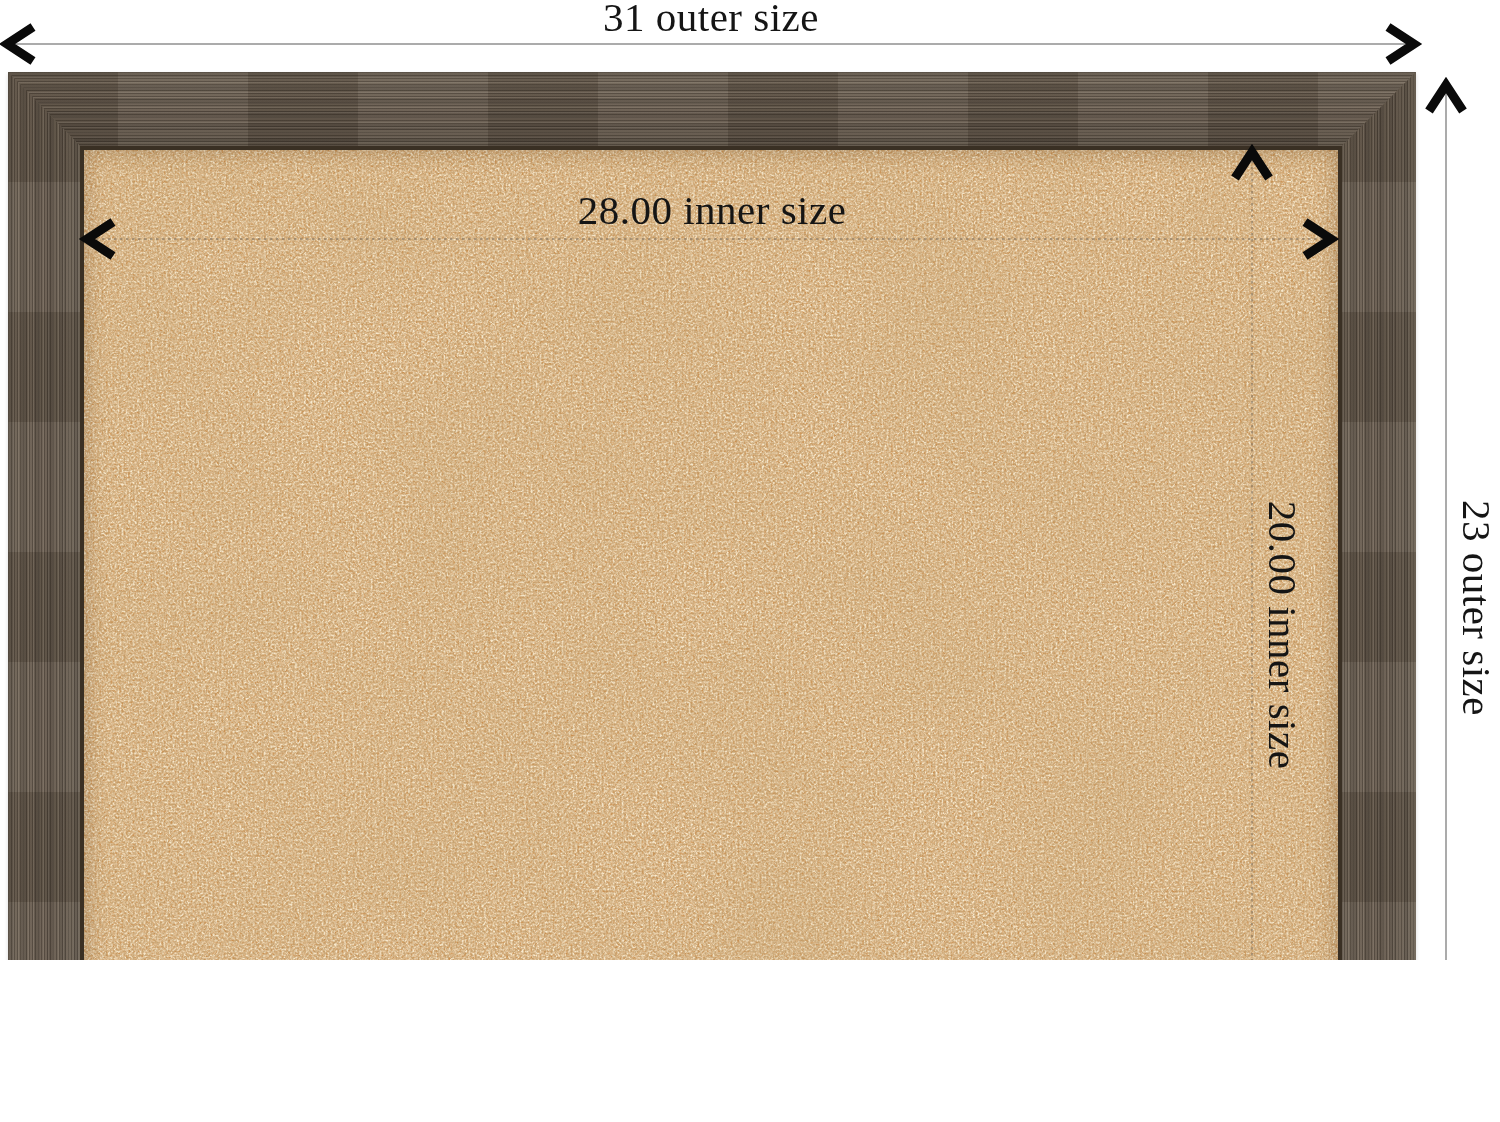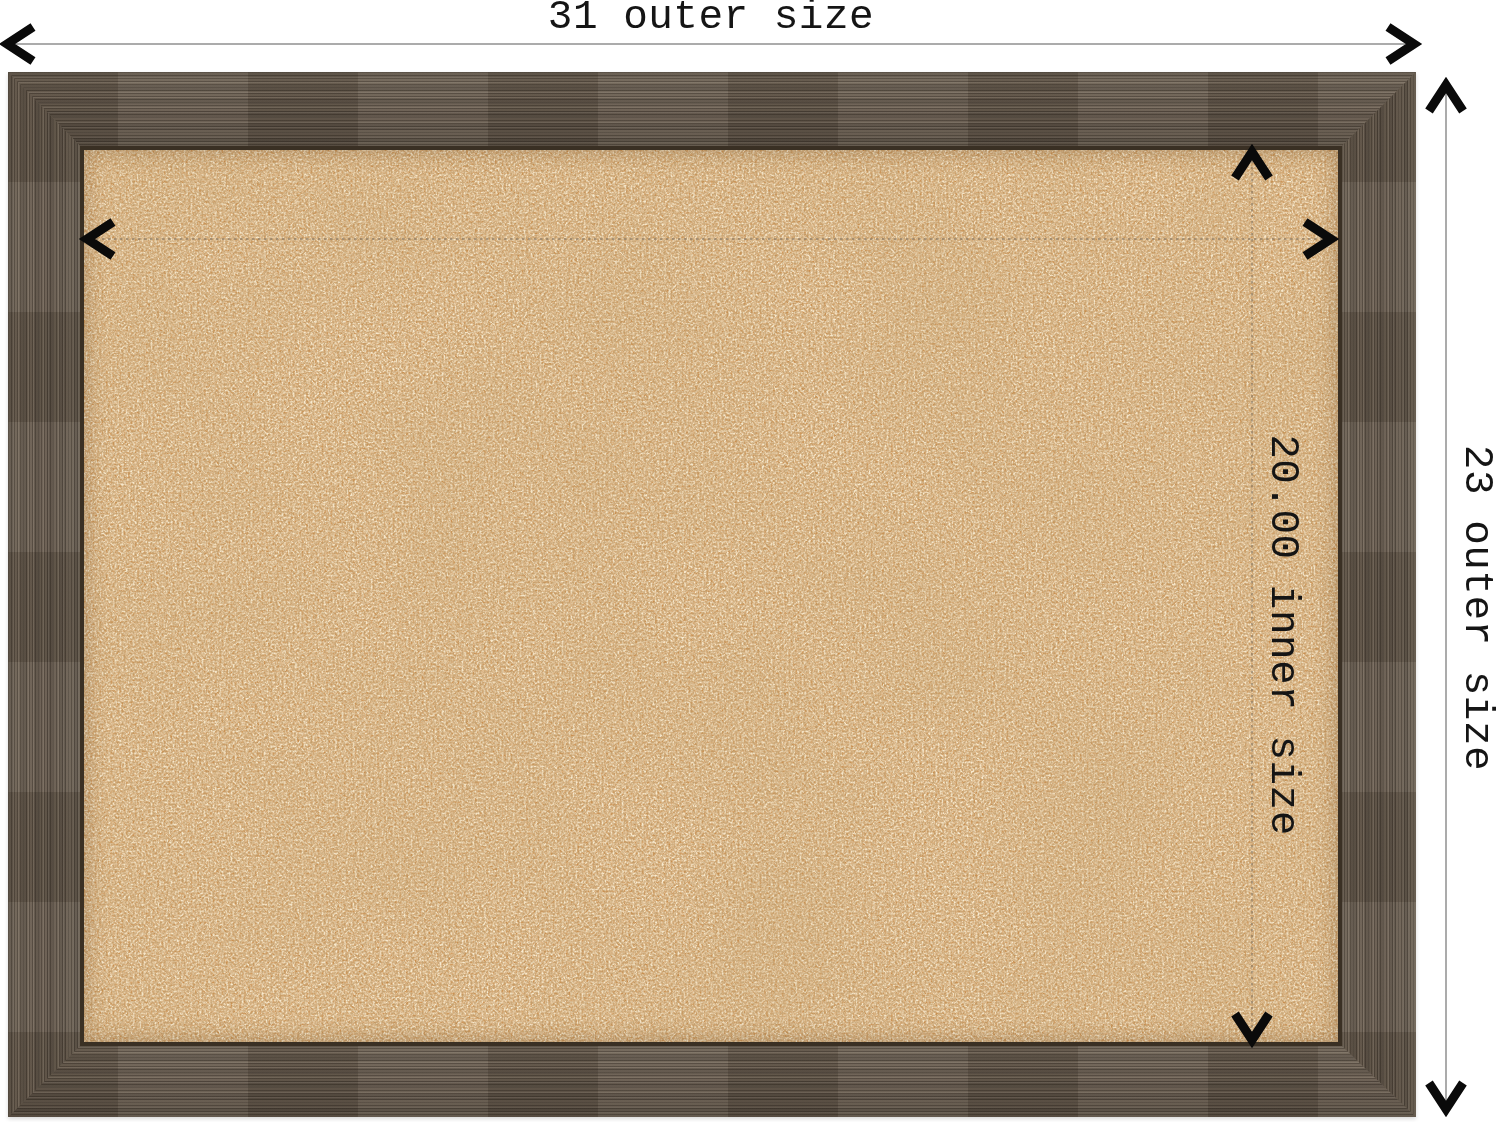--- a/index.html
+++ b/index.html
@@ -1,21 +1,21 @@
 <!DOCTYPE html>
 <html><head>
 <meta charset="utf-8">
 <style>
   html,body{margin:0;padding:0;background:#ffffff;}
   .stage{
     position:relative;
-    width:1500px;height:1122px;
+    width:1500px;height:960px;
     background:#ffffff;
     overflow:hidden;
-    font-family:Liberation Mono, monospace;
+    font-family:Liberation Serif, serif;
     color:#151515;
   }
   
   .frame{
     position:absolute;left:8px;top:72px;width:1408px;height:1045px;
     box-shadow:0 2px 4px rgba(0,0,0,0.15);
     background:#665a4d;
   }
   .frame-piece{position:absolute;}
   .grain-h{
@@ -125,16 +125,17 @@
     </g>
 
     <g>
       <line x1="1252" y1="155" x2="1252" y2="1037" stroke="#8b7a64" stroke-width="1.4" stroke-dasharray="2.5 3.5" opacity="0.85"></line>
       <path d="M26,-17 0,0 26,17" transform="translate(1252,152) rotate(90)" fill="none" stroke="#0a0a0a" stroke-width="9"></path>
       <path d="M26,-17 0,0 26,17" transform="translate(1252,1040) rotate(-90)" fill="none" stroke="#0a0a0a" stroke-width="9"></path>
     </g>
   </svg>
 
   <div class="dim-label lbl-outer-width">31 outer size</div>
+  <div class="dim-label lbl-inner-width">28.00 inner size</div>
   <div class="dim-label lbl-outer-height">23 outer size</div>
   <div class="dim-label lbl-inner-height">20.00 inner size</div>
 
 </div>
 
 </body></html>

